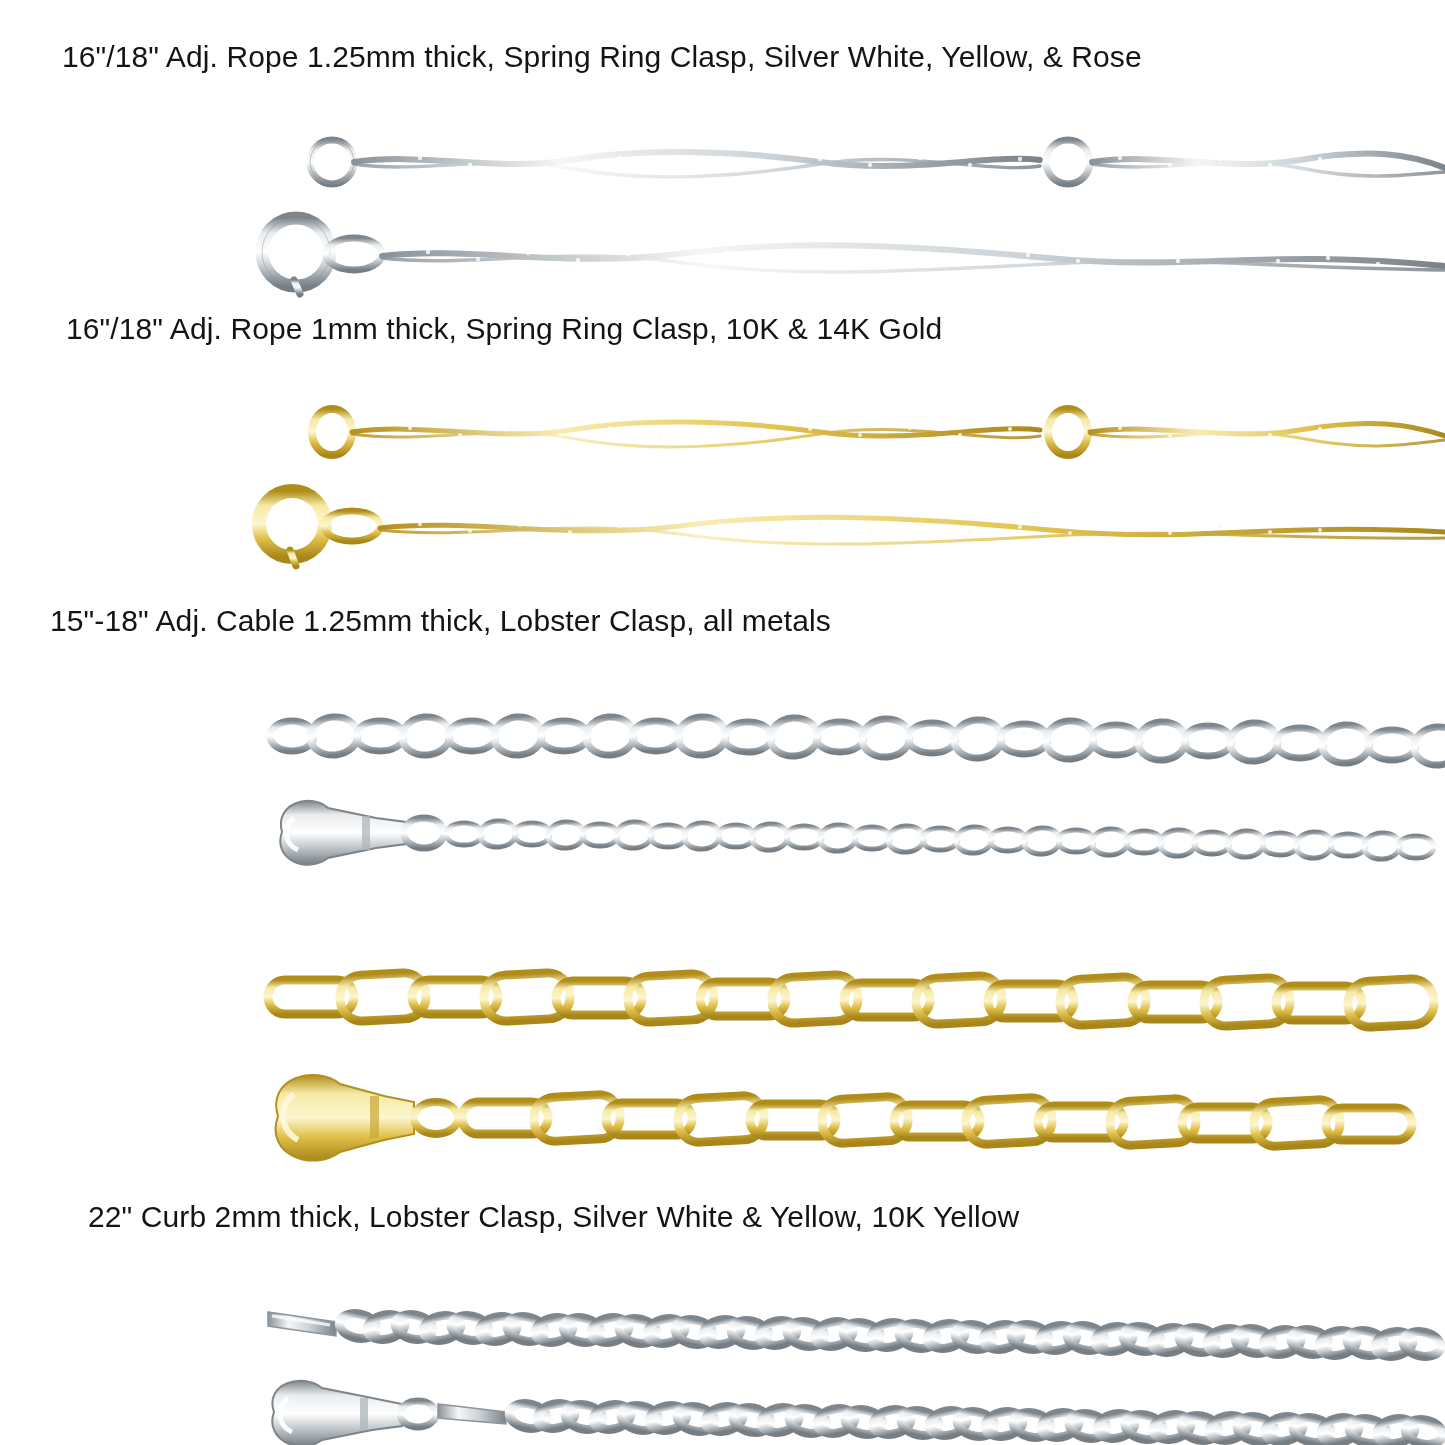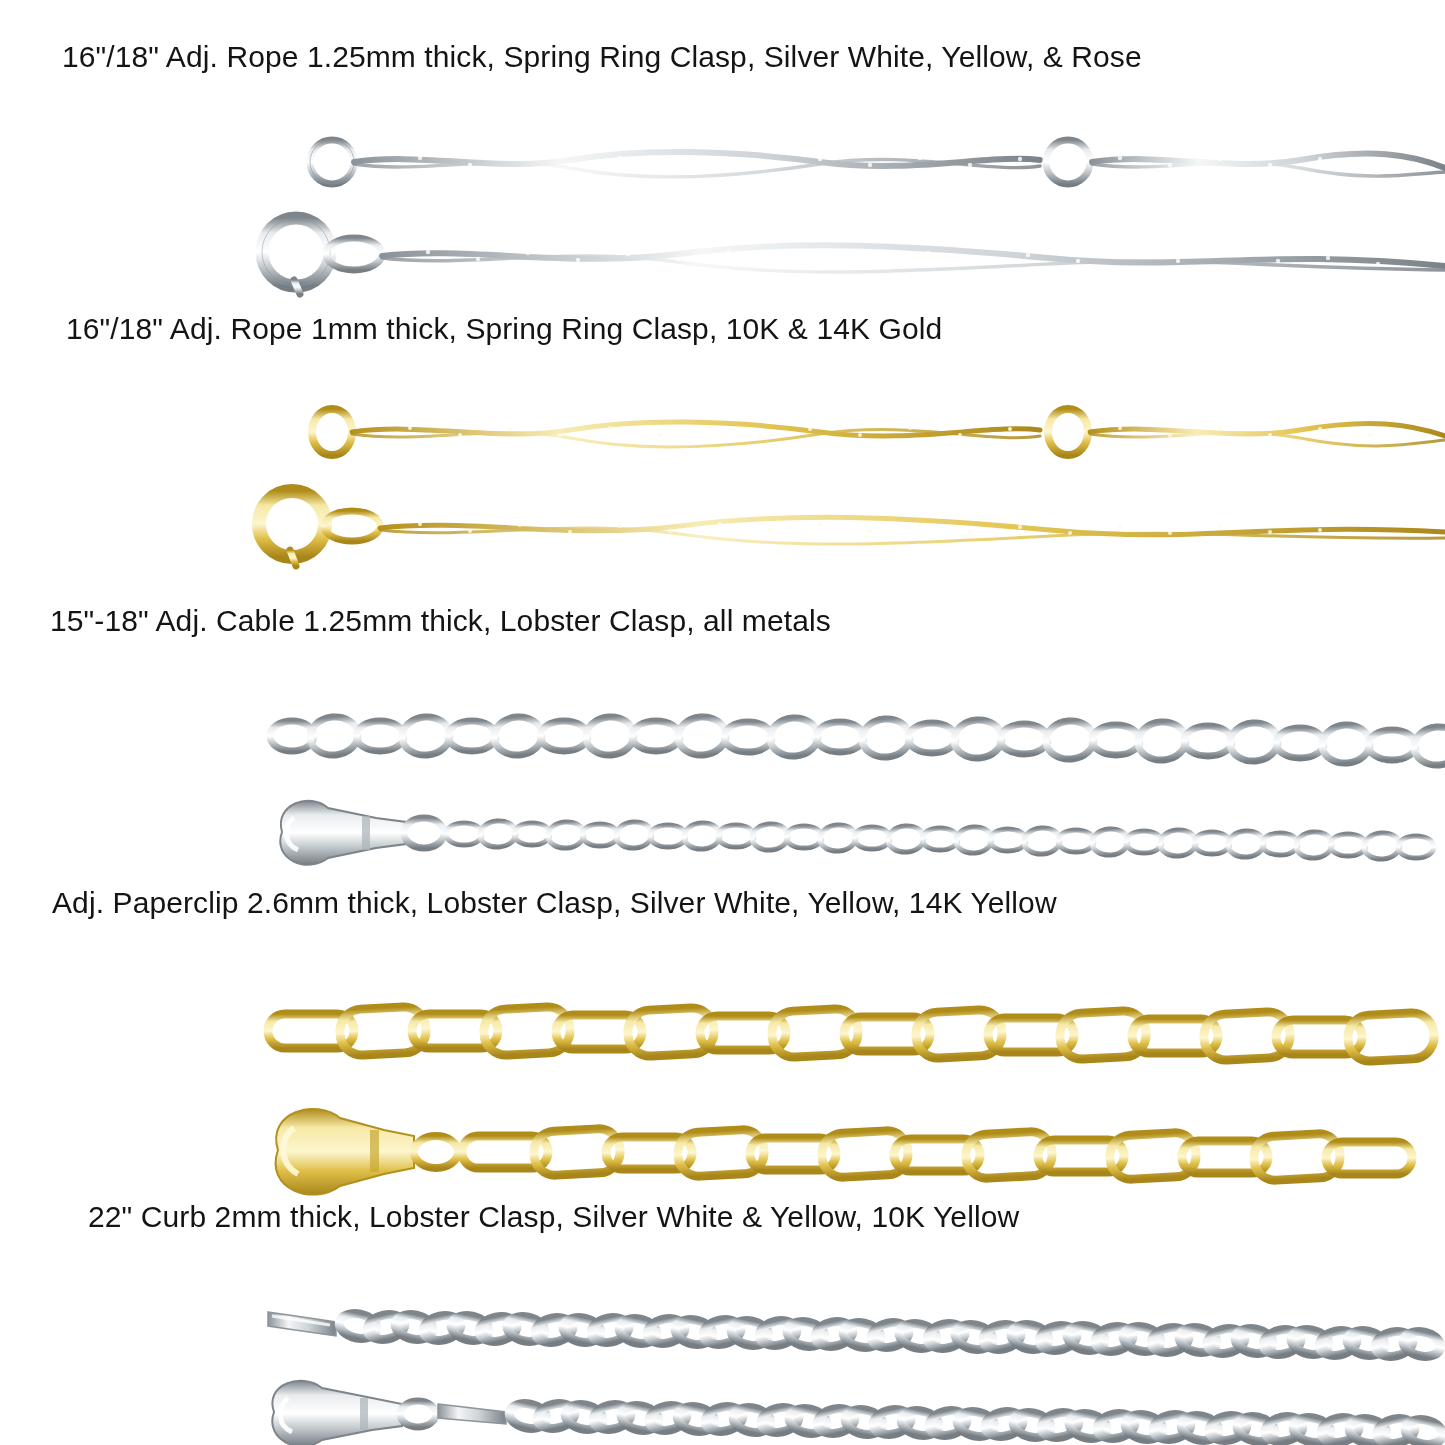--- a/index.html
+++ b/index.html
@@ -336,21 +336,20 @@
             <ellipse cx="1084" cy="57" rx="18" ry="11"></ellipse>
             <ellipse cx="1118" cy="58" rx="18" ry="13" transform="rotate(-5 1118 58)"></ellipse>
             <ellipse cx="1152" cy="59" rx="18" ry="11"></ellipse>
           </g>
         </svg>
       </div>
     </div>
   </div>
 
   <div class="row" id="row3">
-    <div class="row-label">Adj. Paperclip 2.6mm thick, Lobster Clasp, Silver White, Yellow, 14K Yellow</div>
 
     <div class="chain-area" style="height:280px">
 
       <div class="strand" style="left:262px; top:66px; width:1183px;">
         <svg width="1183" height="90" viewBox="0 0 1183 90">
           <g fill="none" stroke="url(#goldV)" stroke-width="9">
             <rect x="6" y="28" width="86" height="34" rx="17"></rect>
             <rect x="78" y="22" width="86" height="46" rx="22" transform="rotate(-3 121 45)"></rect>
             <rect x="150" y="28" width="86" height="34" rx="17"></rect>
             <rect x="222" y="22" width="86" height="46" rx="22" transform="rotate(-3 265 45)"></rect>

